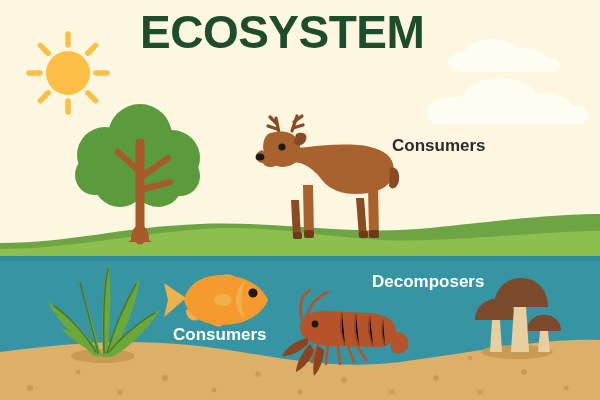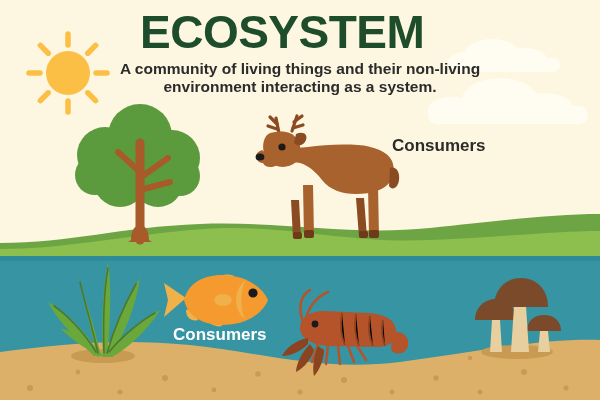--- a/index.html
+++ b/index.html
@@ -267,20 +267,20 @@
 
       <g>
         <path fill="#E8CFA0" d="M514,306 L526,306 L529,352 L511,352 Z"></path>
         <path fill="#7A4A2A" d="M494,307 C494,289 506,278 521,278 C536,278 548,289 548,307 Z"></path>
       </g>
     </g>
   </svg>
 
   <div class="txt" id="title">ECOSYSTEM</div>
 
-  <div class="txt" id="subtitle">A community of living things and their non-living environment interacting as a system.</div>
 
 
   <div class="txt label-dark" id="lbl-consumers-land">Consumers</div>
 
   <div class="txt label-light" id="lbl-consumers-water">Consumers</div>
 
+  <div class="txt label-light" id="lbl-decomposers">Decomposers</div>
 </div>
 
 </body></html>

